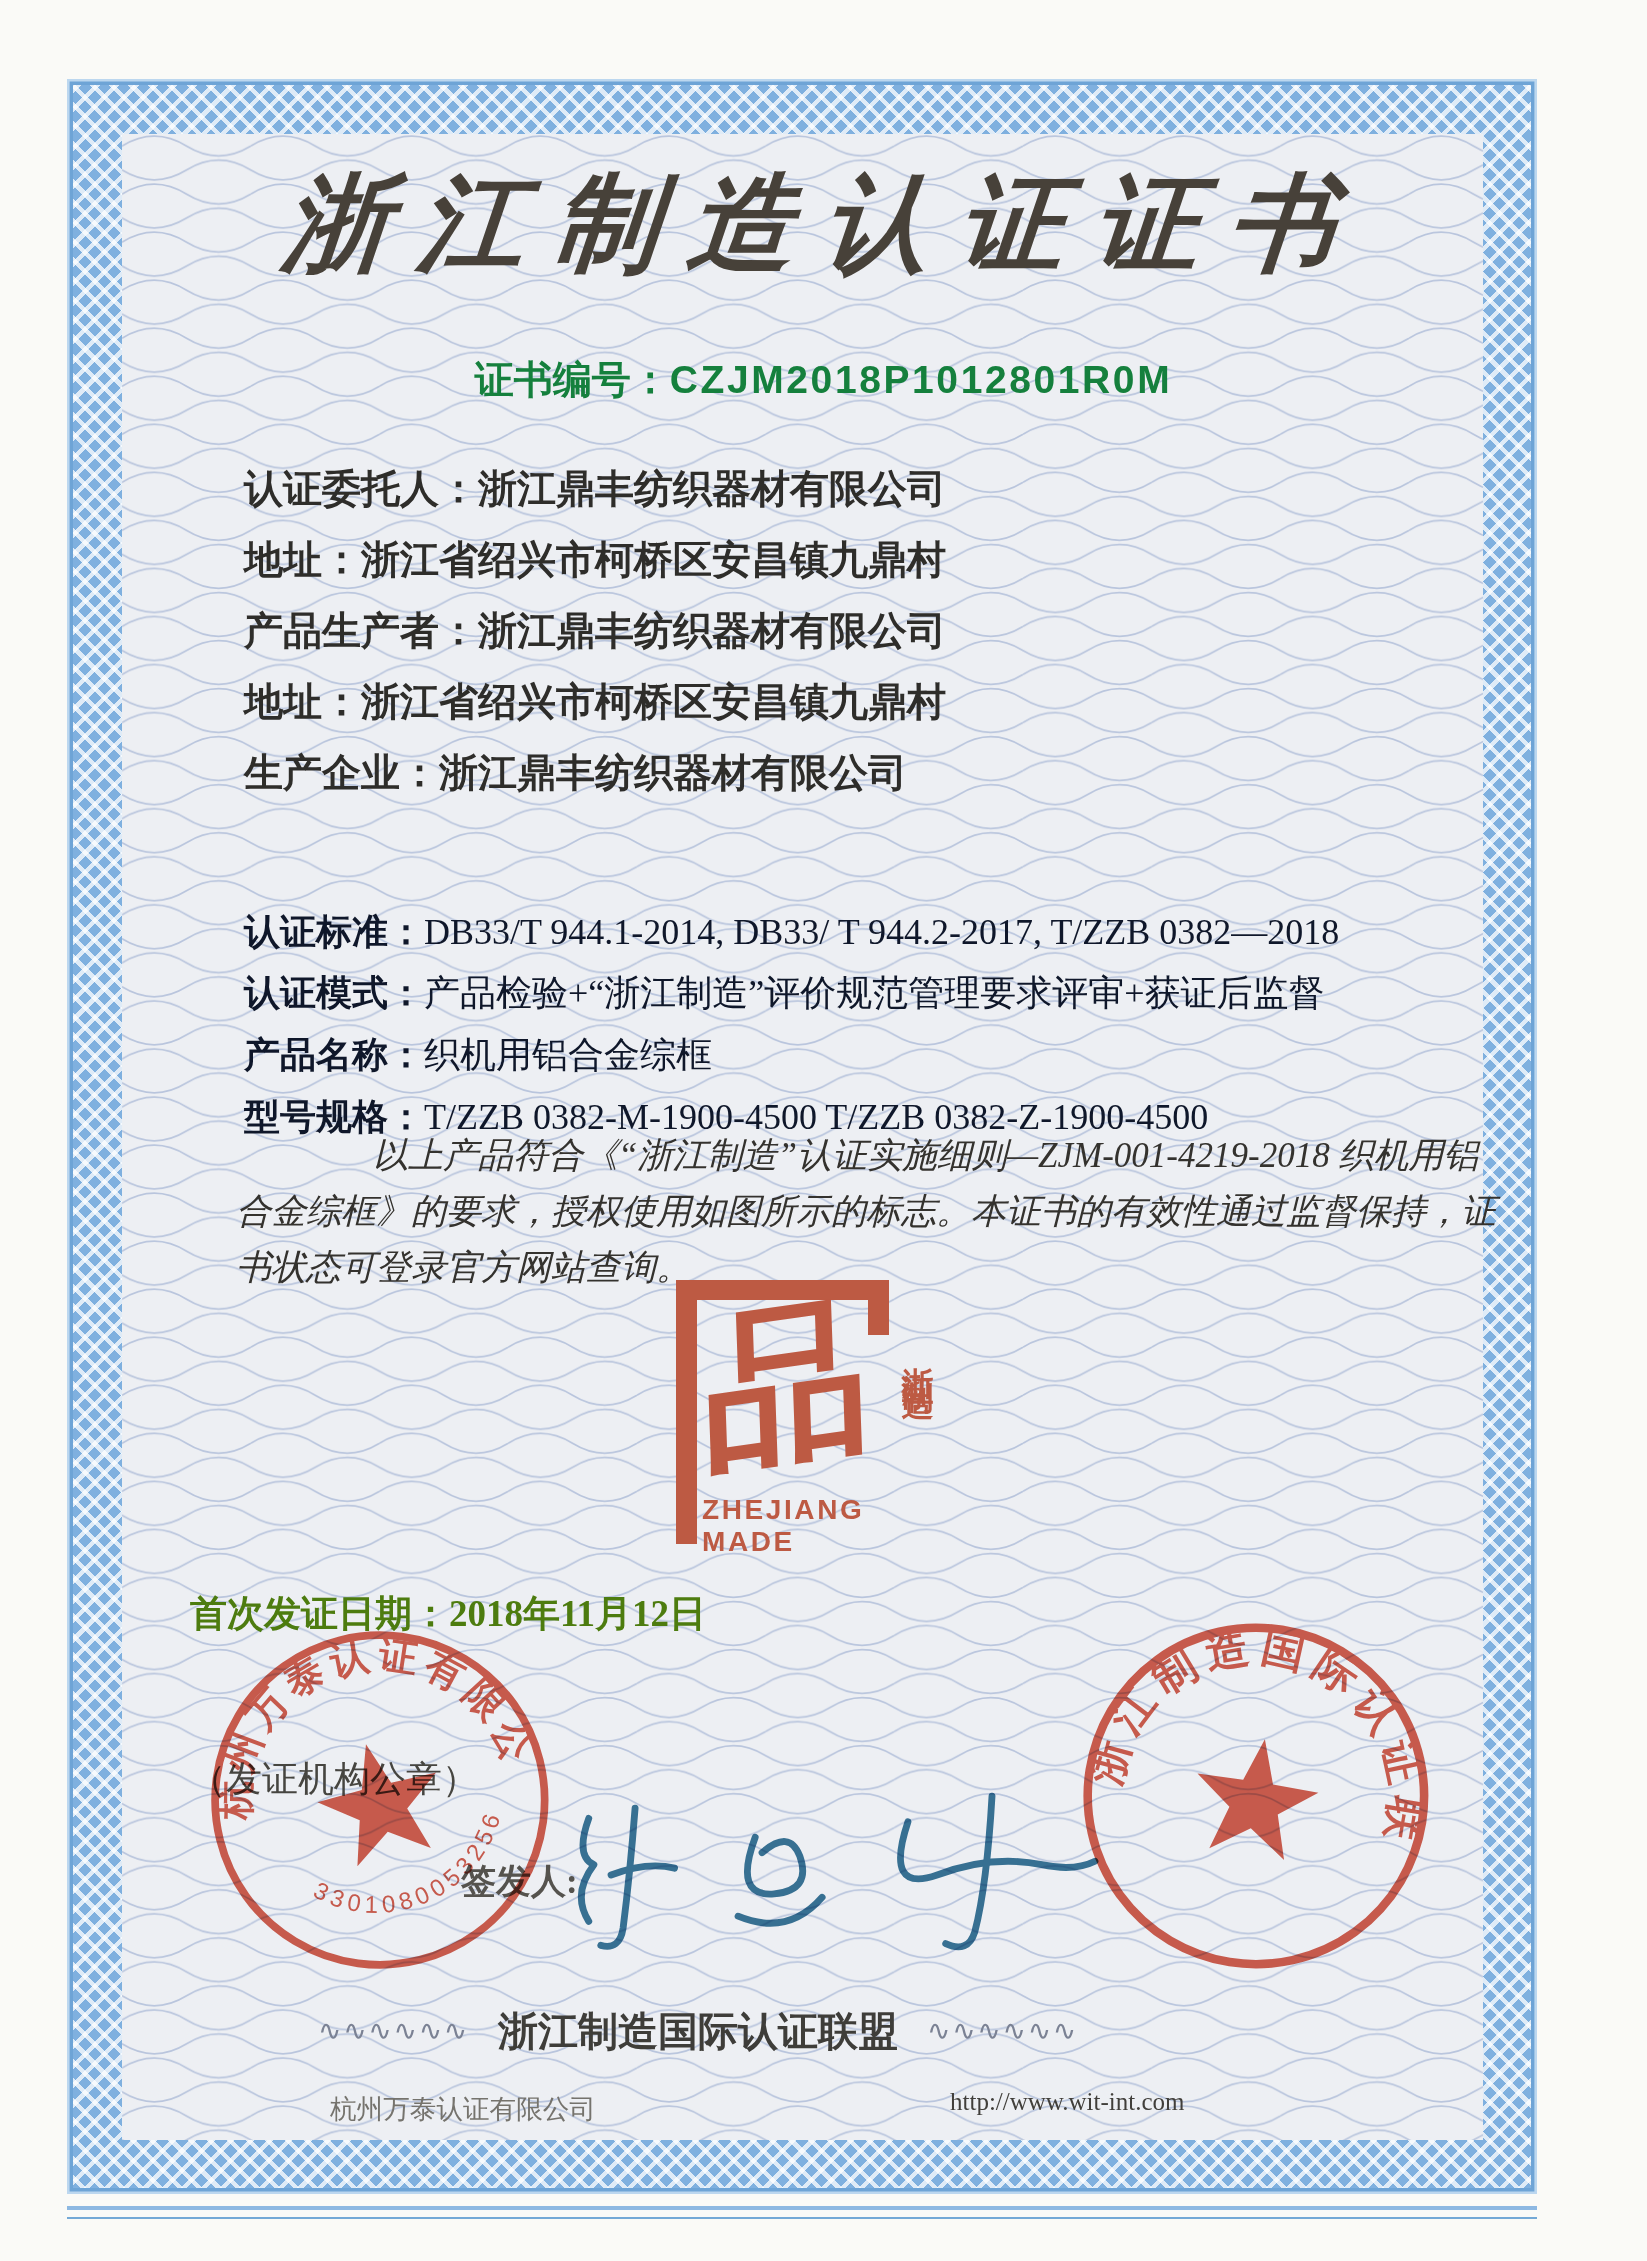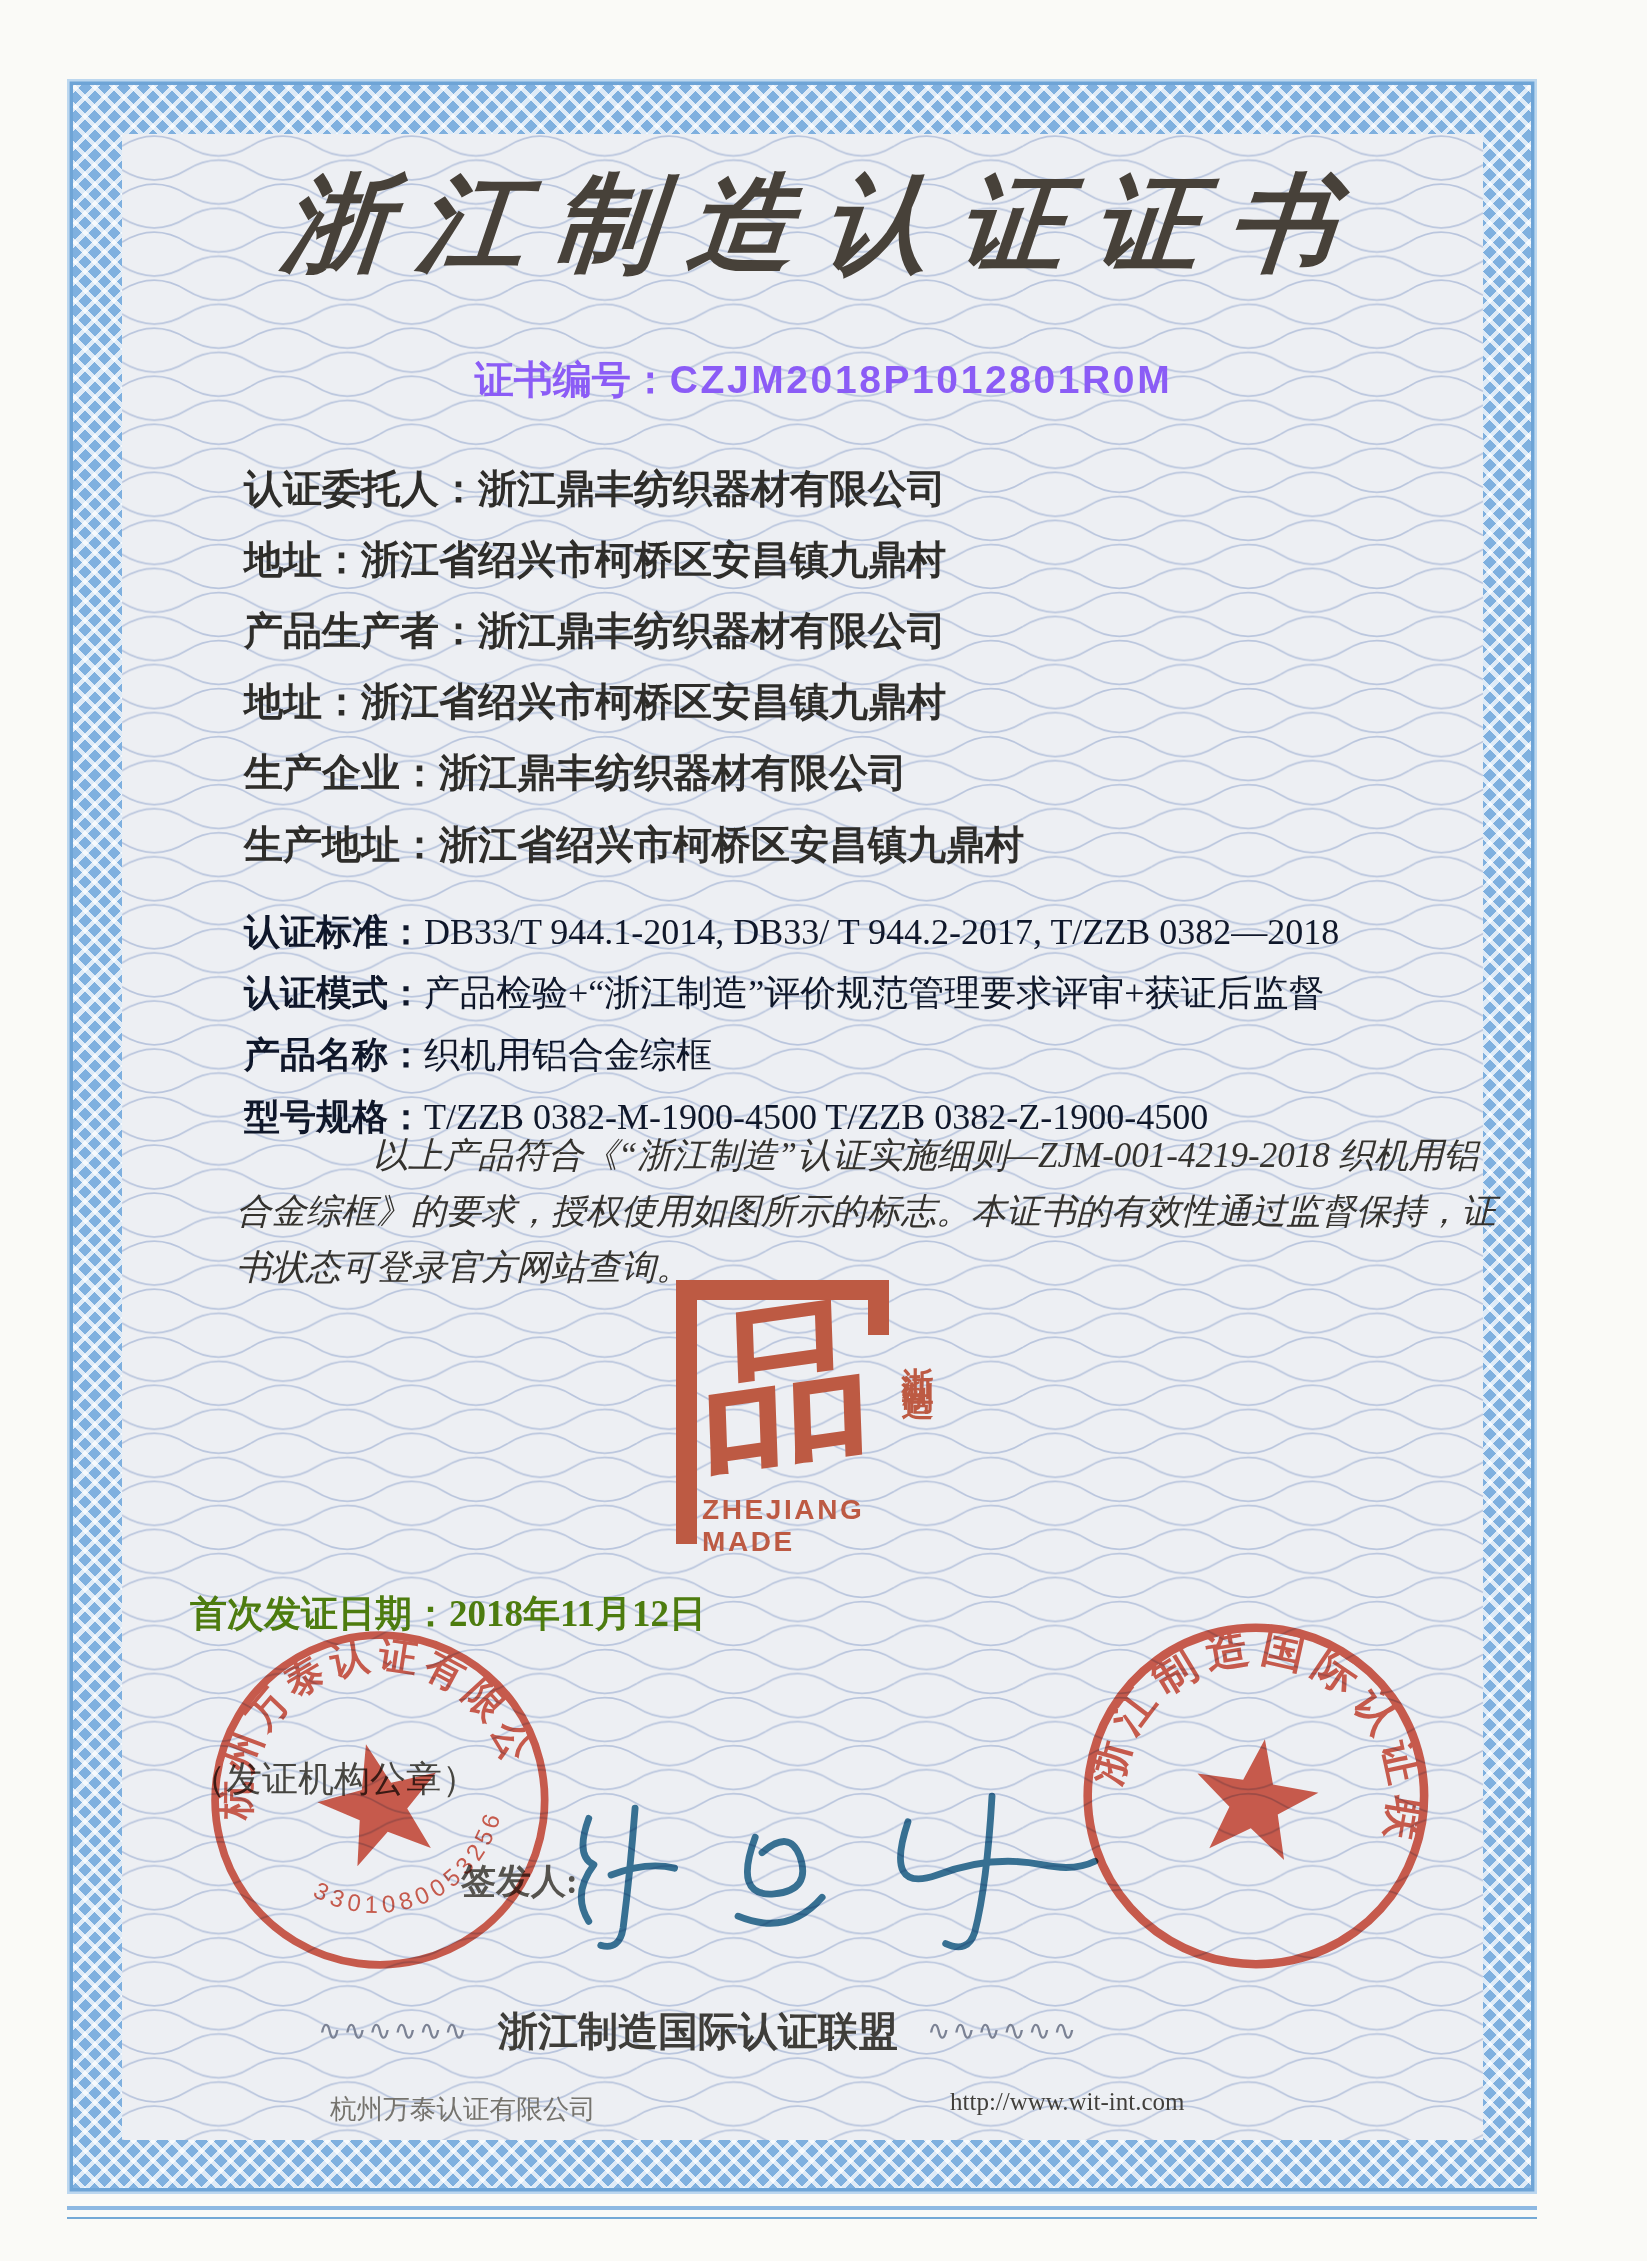--- a/index.html
+++ b/index.html
@@ -26,21 +26,21 @@
     position:absolute; left:122px; top:134px; width:1361px; height:2006px;
     background:#edeff3; overflow:hidden;
   }
   .inner svg.waves{position:absolute; left:0; top:0;}
   .t{position:absolute; white-space:nowrap;}
   .title{
     left:0; top:153px; width:1647px; text-align:center;
     font-size:106px; font-weight:700; letter-spacing:29px;
     color:#474139; transform:skewX(-5deg); font-style:italic;
   }
-  .certline{left:0; top:353px; width:1647px; text-align:center; font-size:39px; font-weight:700; color:#8b5cf6;}
+  .certline{left:0; top:353px; width:1647px; text-align:center; font-size:39px; font-weight:700; color:#15803d;}
   .certline .num{font-family:"Liberation Sans","DejaVu Sans",sans-serif; font-weight:600; letter-spacing:2.6px;}
   .field{left:244px; font-size:39px; color:#2e2d2a;}
   .field .lbl{font-weight:700;}
   .field .val{font-weight:600;}
   .spec{left:244px; font-size:36px; color:#0f172a;}
   .spec .lbl{font-weight:700;}
   .spec .val{font-weight:500;}
   .statement{
     position:absolute; left:196px; top:1128px; width:1273px;
     font-size:35px; line-height:56px; text-indent:137px;
@@ -99,21 +99,20 @@
 
   <div class="t certline">
     <span>证书编号：</span><span class="num">CZJM2018P1012801R0M</span>
   </div>
 
   <div class="t field" style="top:462px"><span class="lbl">认证委托人：</span><span class="val">浙江鼎丰纺织器材有限公司</span></div>
   <div class="t field" style="top:533px"><span class="lbl">地址：</span><span class="val">浙江省绍兴市柯桥区安昌镇九鼎村</span></div>
   <div class="t field" style="top:604px"><span class="lbl">产品生产者：</span><span class="val">浙江鼎丰纺织器材有限公司</span></div>
   <div class="t field" style="top:675px"><span class="lbl">地址：</span><span class="val">浙江省绍兴市柯桥区安昌镇九鼎村</span></div>
   <div class="t field" style="top:746px"><span class="lbl">生产企业：</span><span class="val">浙江鼎丰纺织器材有限公司</span></div>
-  <div class="t field" style="top:818px"><span class="lbl">生产地址：</span><span class="val">浙江省绍兴市柯桥区安昌镇九鼎村</span></div>
 
   <div class="t spec" style="top:908px"><span class="lbl">认证标准：</span><span class="val">DB33/T 944.1-2014, DB33/ T 944.2-2017, T/ZZB 0382—2018</span></div>
   <div class="t spec" style="top:969px"><span class="lbl">认证模式：</span><span class="val">产品检验+“浙江制造”评价规范管理要求评审+获证后监督</span></div>
   <div class="t spec" style="top:1031px"><span class="lbl">产品名称：</span><span class="val">织机用铝合金综框</span></div>
   <div class="t spec" style="top:1093px"><span class="lbl">型号规格：</span><span class="val">T/ZZB 0382-M-1900-4500 T/ZZB 0382-Z-1900-4500</span></div>
 
   <div class="statement">以上产品符合《“浙江制造”认证实施细则—ZJM-001-4219-2018 织机用铝合金综框》的要求，授权使用如图所示的标志。本证书的有效性通过监督保持，证书状态可登录官方网站查询。</div>
 
   <div class="logo">
     <div class="barL"></div>

